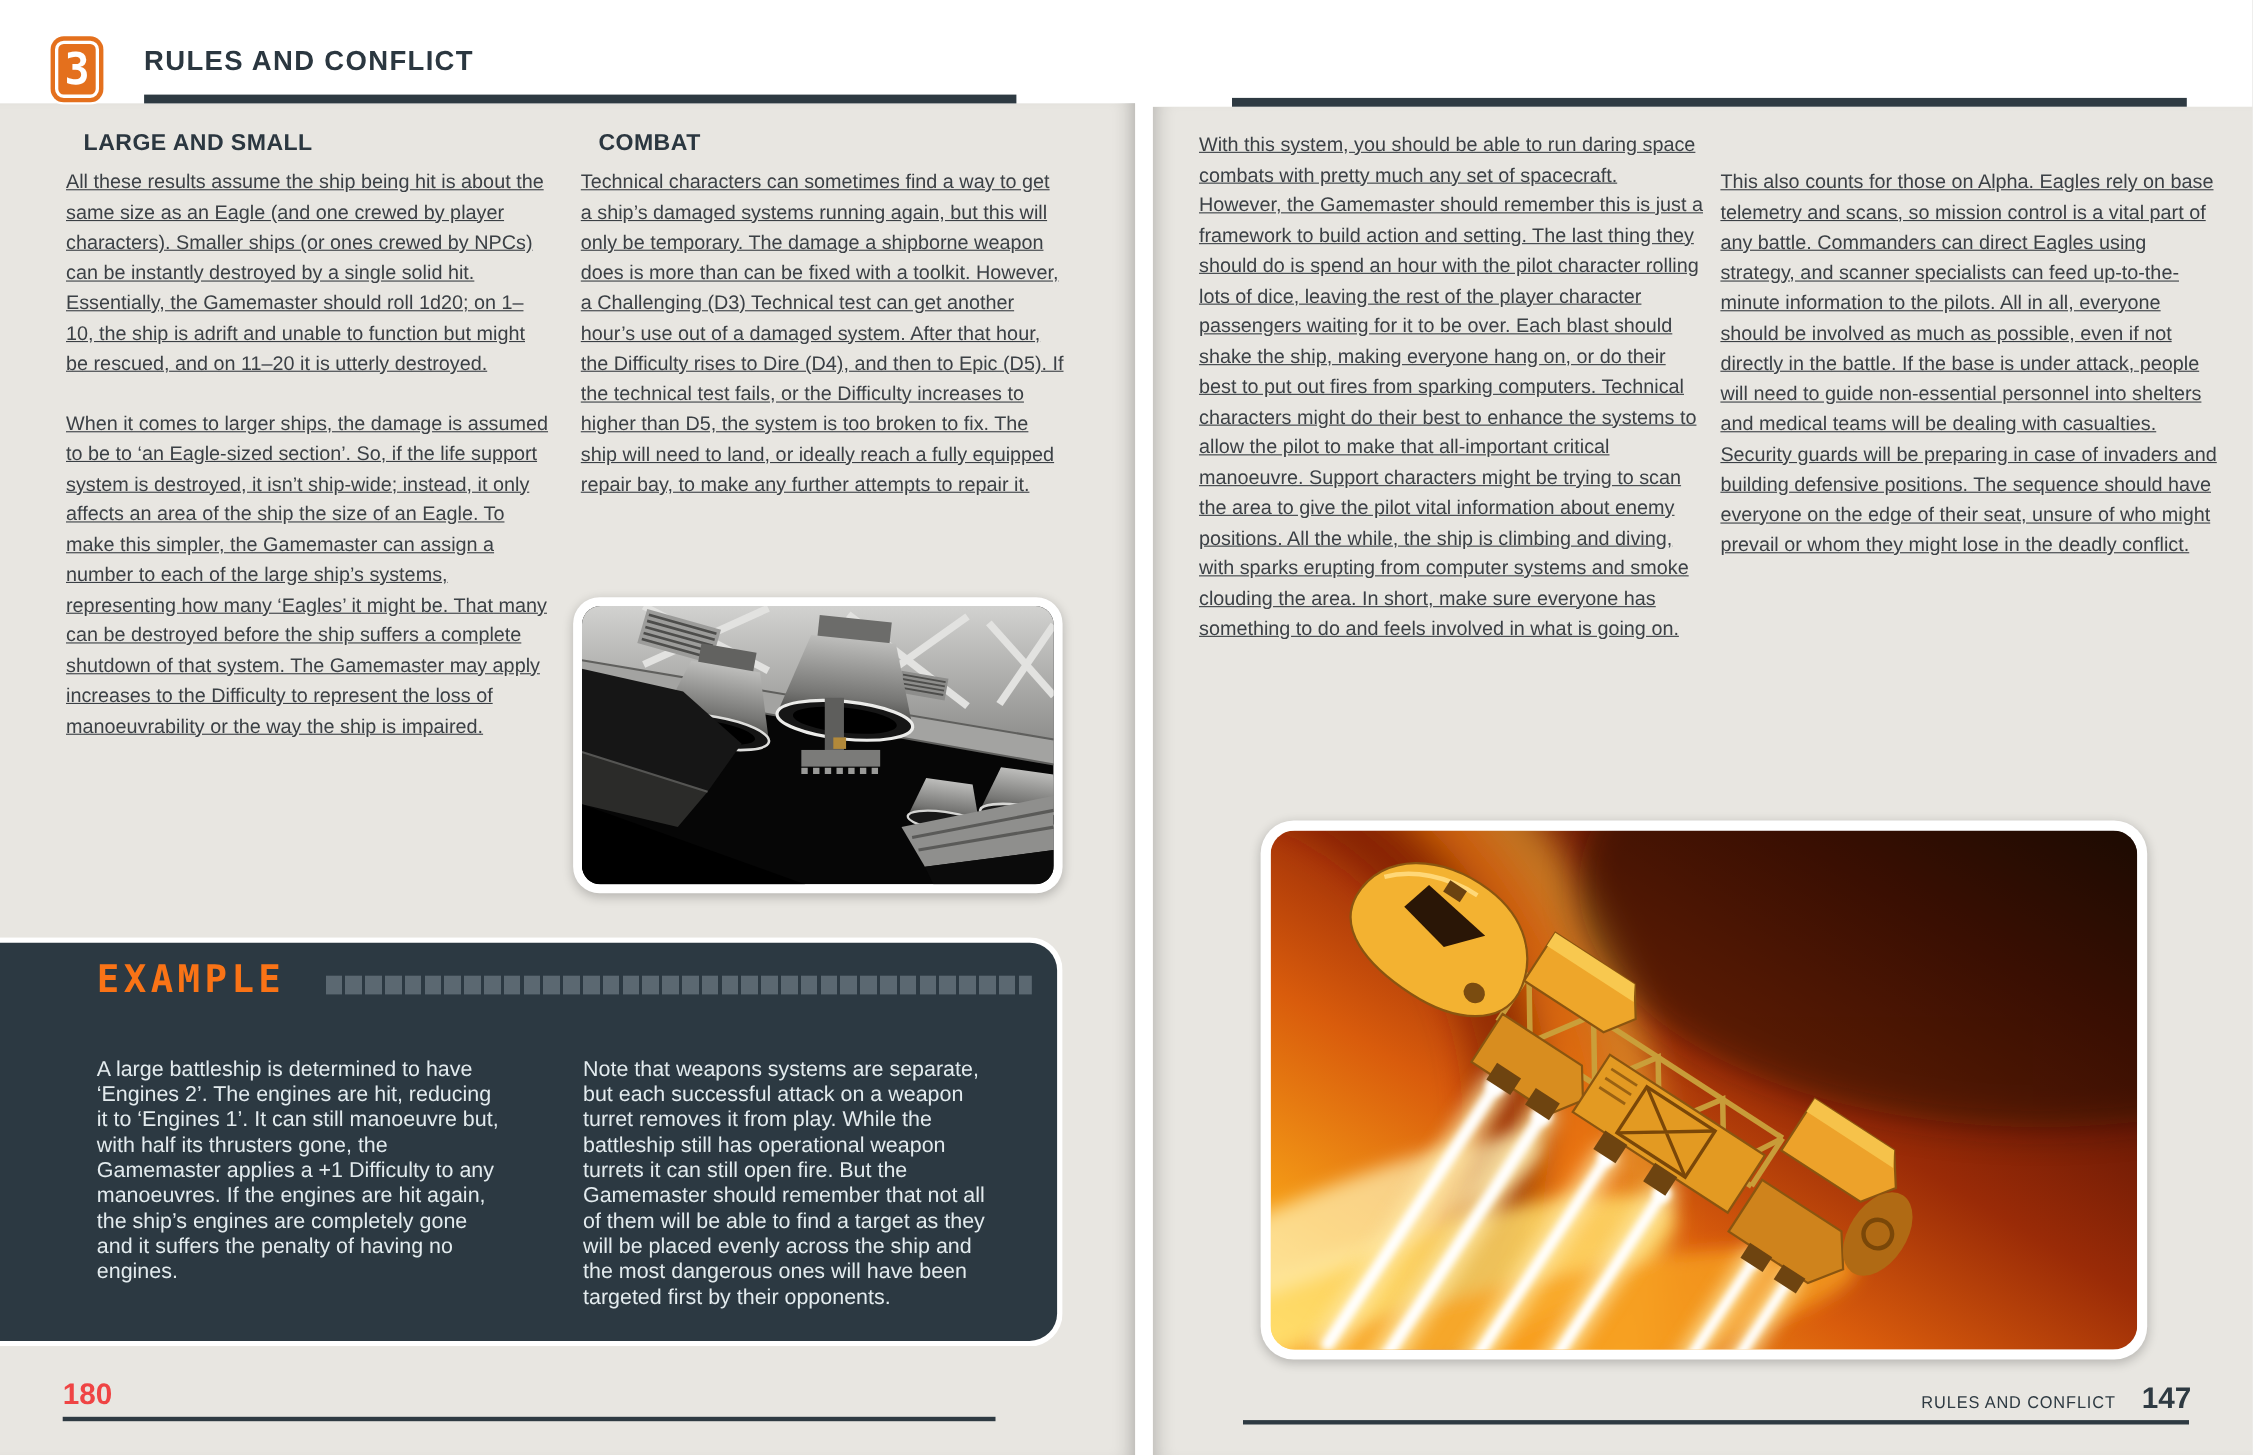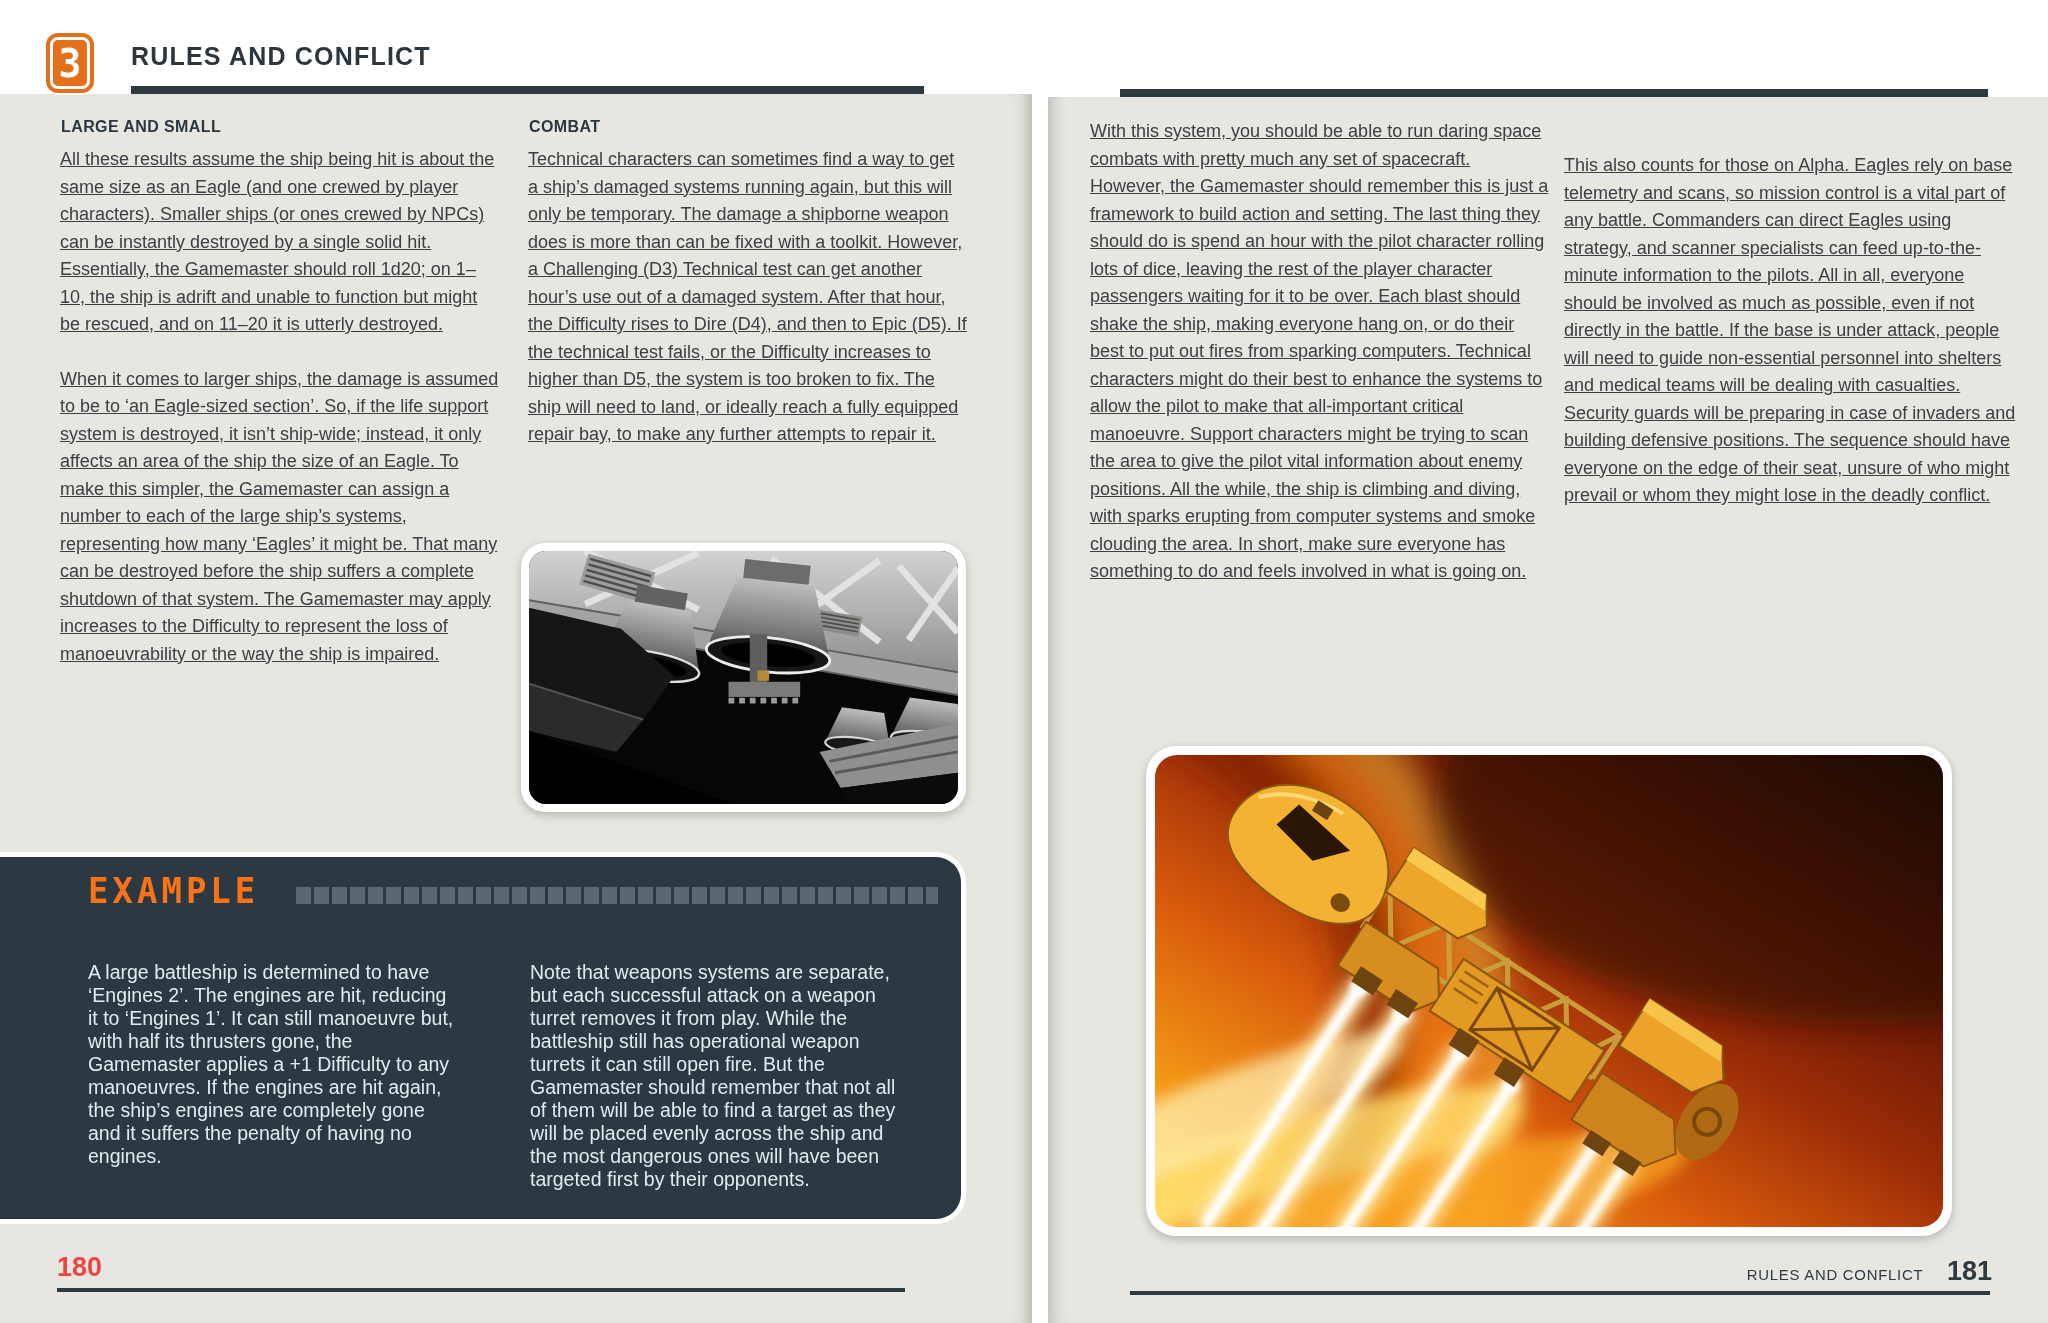--- a/index.html
+++ b/index.html
@@ -31,21 +31,21 @@
   .chapter-title{
     position:absolute;left:131px;top:42px;margin:0;
     font-size:25px;font-weight:800;letter-spacing:1.2px;color:#2b3740;
   }
   .rule{position:absolute;background:#2e3a42;}
   .rule.header-left{left:131px;top:86px;width:793px;height:8px;}
   .rule.header-right{left:1120px;top:89px;width:868px;height:8px;}
   
   .col{position:absolute;color:#3b4045;}
   .col h2{
-    margin:0 0 10px 1px;font-size:16px;font-weight:800;letter-spacing:.4px;color:#2b3740;
+    margin:0 0 10px 16px;font-size:21px;font-weight:800;letter-spacing:.4px;color:#2b3740;
   }
   .col p{margin:0 0 27px 0;font-size:18px;line-height:27.5px;font-weight:400;text-decoration:underline;}
   .col p:last-child{margin-bottom:0;}
   #col-large-small{left:60px;top:118px;width:440px;}
   #col-repairs{left:528px;top:118px;width:440px;}
   #col-combat{left:1090px;top:118px;width:460px;}
   #col-continuation{left:1564px;top:152px;width:452px;}
   
   .figure{position:absolute;background:#fff;box-shadow:0 3px 10px rgba(0,0,0,.22);}
   .figure .inner{overflow:hidden;width:100%;height:100%;}
@@ -302,16 +302,16 @@
         </g>
       </svg>
     </div>
   </figure>
 
   <div id="footer-left-number">180</div>
   <div class="rule footer-left"></div>
   <div class="rule footer-right"></div>
   <div id="footer-right">
     <span class="label">RULES AND CONFLICT</span>
-    <span class="num">181</span>
+    <span class="num">147</span>
   </div>
 
 </div>
 
 </body></html>

